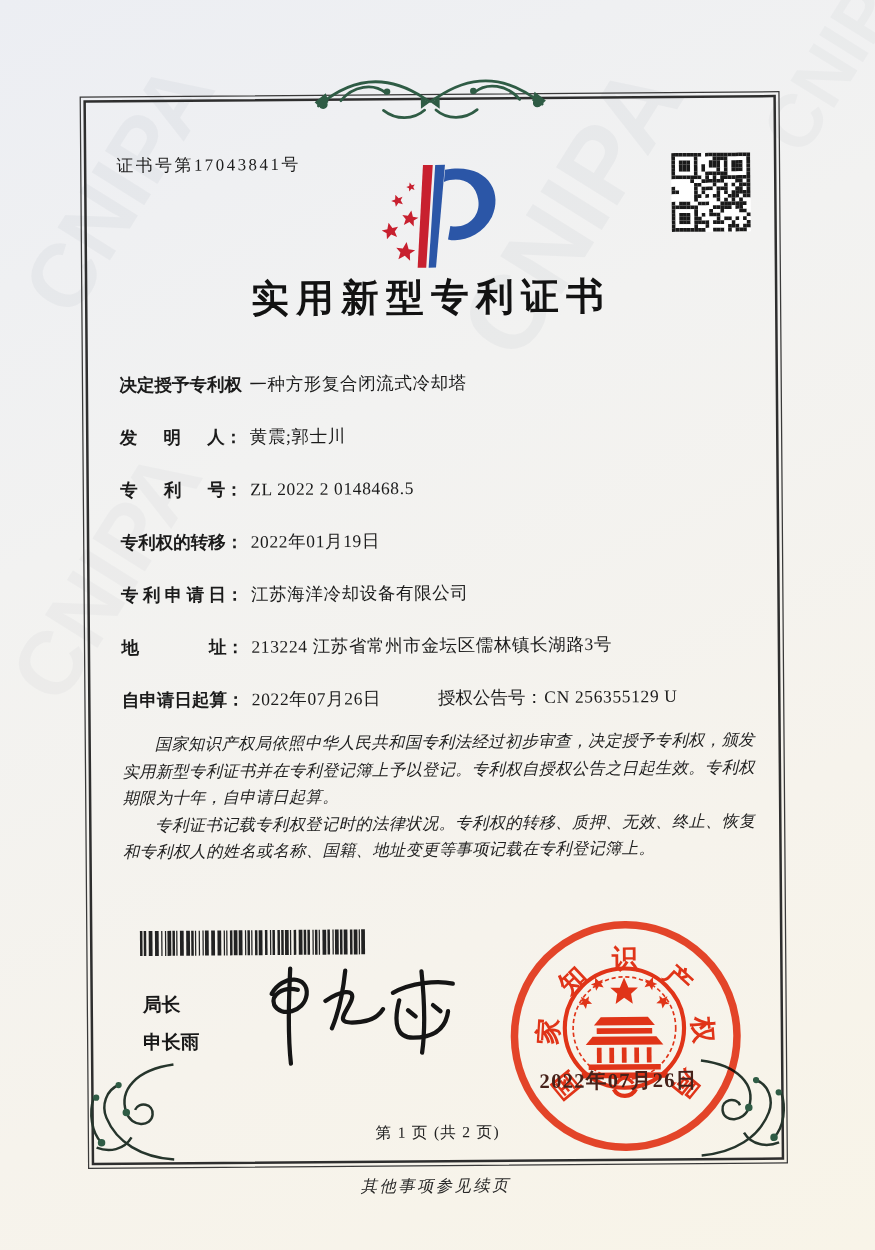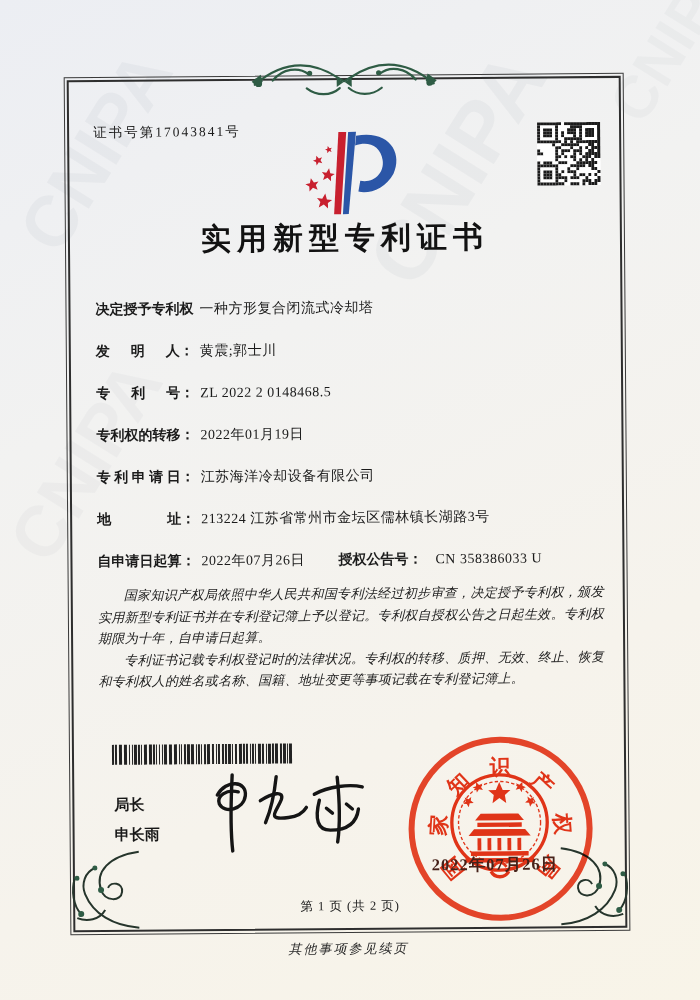--- a/index.html
+++ b/index.html
@@ -18,21 +18,21 @@
   .qr i{background:#1a1a1a;}
   .title{position:absolute;left:0;top:138px;width:100%;text-align:center;
     font-size:30px;font-weight:bold;letter-spacing:6px;color:#121212;}
   .fields{position:absolute;left:25px;top:218px;width:505px;display:flex;
     flex-direction:column;gap:22px;}
   .frow{position:relative;font-size:14px;color:#1b1b1b;line-height:20px;white-space:nowrap;}
   .flabel{display:inline-block;width:84px;text-align:justify;text-align-last:justify;
     font-weight:bold;vertical-align:top;}
   .fcolon{font-weight:bold;}
   .fvalue{margin-left:6px;letter-spacing:0.5px;}
-  .flabel2{position:absolute;left:241px;font-weight:bold;}
+  .flabel2{position:absolute;left:253px;font-weight:normal;}
   .fvalue2{position:absolute;left:338px;letter-spacing:0.5px;}
   .body-text{position:absolute;left:25px;top:503px;width:506px;font-size:13px;
     line-height:21.5px;color:#222;font-style:italic;}
   .body-text p{margin:0;text-indent:2em;text-align:justify;letter-spacing:0.3px;}
   .barcode{position:absolute;left:38px;top:663px;width:182px;height:20px;display:flex;align-items:stretch;}
   .barcode i{background:#222;}
   .signer{position:absolute;left:40px;top:708px;font-size:15px;font-weight:bold;
     color:#181818;line-height:30px;}
   .autograph{position:absolute;left:128px;top:682px;}
   .seal{position:absolute;left:334px;top:658px;width:172px;height:172px;
@@ -578,21 +578,21 @@
 
       <div class="title">实用新型专利证书</div>
 
       <div class="fields" id="fields">
           <div class="frow"><span class="flabel">决定授予专利权</span><span class="fcolon">：</span><span class="fvalue">一种方形复合闭流式冷却塔</span></div>
           <div class="frow"><span class="flabel">发明人</span><span class="fcolon">：</span><span class="fvalue">黄震;郭士川</span></div>
           <div class="frow"><span class="flabel">专利号</span><span class="fcolon">：</span><span class="fvalue">ZL 2022 2 0148468.5</span></div>
           <div class="frow"><span class="flabel">专利权的转移</span><span class="fcolon">：</span><span class="fvalue">2022年01月19日</span></div>
           <div class="frow"><span class="flabel">专利申请日</span><span class="fcolon">：</span><span class="fvalue">江苏海洋冷却设备有限公司</span></div>
           <div class="frow"><span class="flabel">地址</span><span class="fcolon">：</span><span class="fvalue">213224 江苏省常州市金坛区儒林镇长湖路3号</span></div>
-          <div class="frow"><span class="flabel">自申请日起算</span><span class="fcolon">：</span><span class="fvalue">2022年07月26日</span><span class="flabel2">授权公告号：</span><span class="fvalue2">CN 358386033 U</span></div>
+          <div class="frow"><span class="flabel">自申请日起算</span><span class="fcolon">：</span><span class="fvalue">2022年07月26日</span><span class="flabel2">授权公告号：</span><span class="fvalue2">CN 256355129 U</span></div>
         </div>
 
       <div class="body-text" id="bodytext">
           <p>国家知识产权局依照中华人民共和国专利法经过初步审查，决定授予专利权，颁发实用新型专利证书并在专利登记簿上予以登记。专利权自授权公告之日起生效。专利权期限为十年，自申请日起算。</p>
           <p>专利证书记载专利权登记时的法律状况。专利权的转移、质押、无效、终止、恢复和专利权人的姓名或名称、国籍、地址变更等事项记载在专利登记簿上。</p>
         </div>
 
       <div class="barcode" id="barcode">
           <i style="width: 2px; margin-right: 1px;"></i>
           <i style="width: 2px; margin-right: 2px;"></i>

